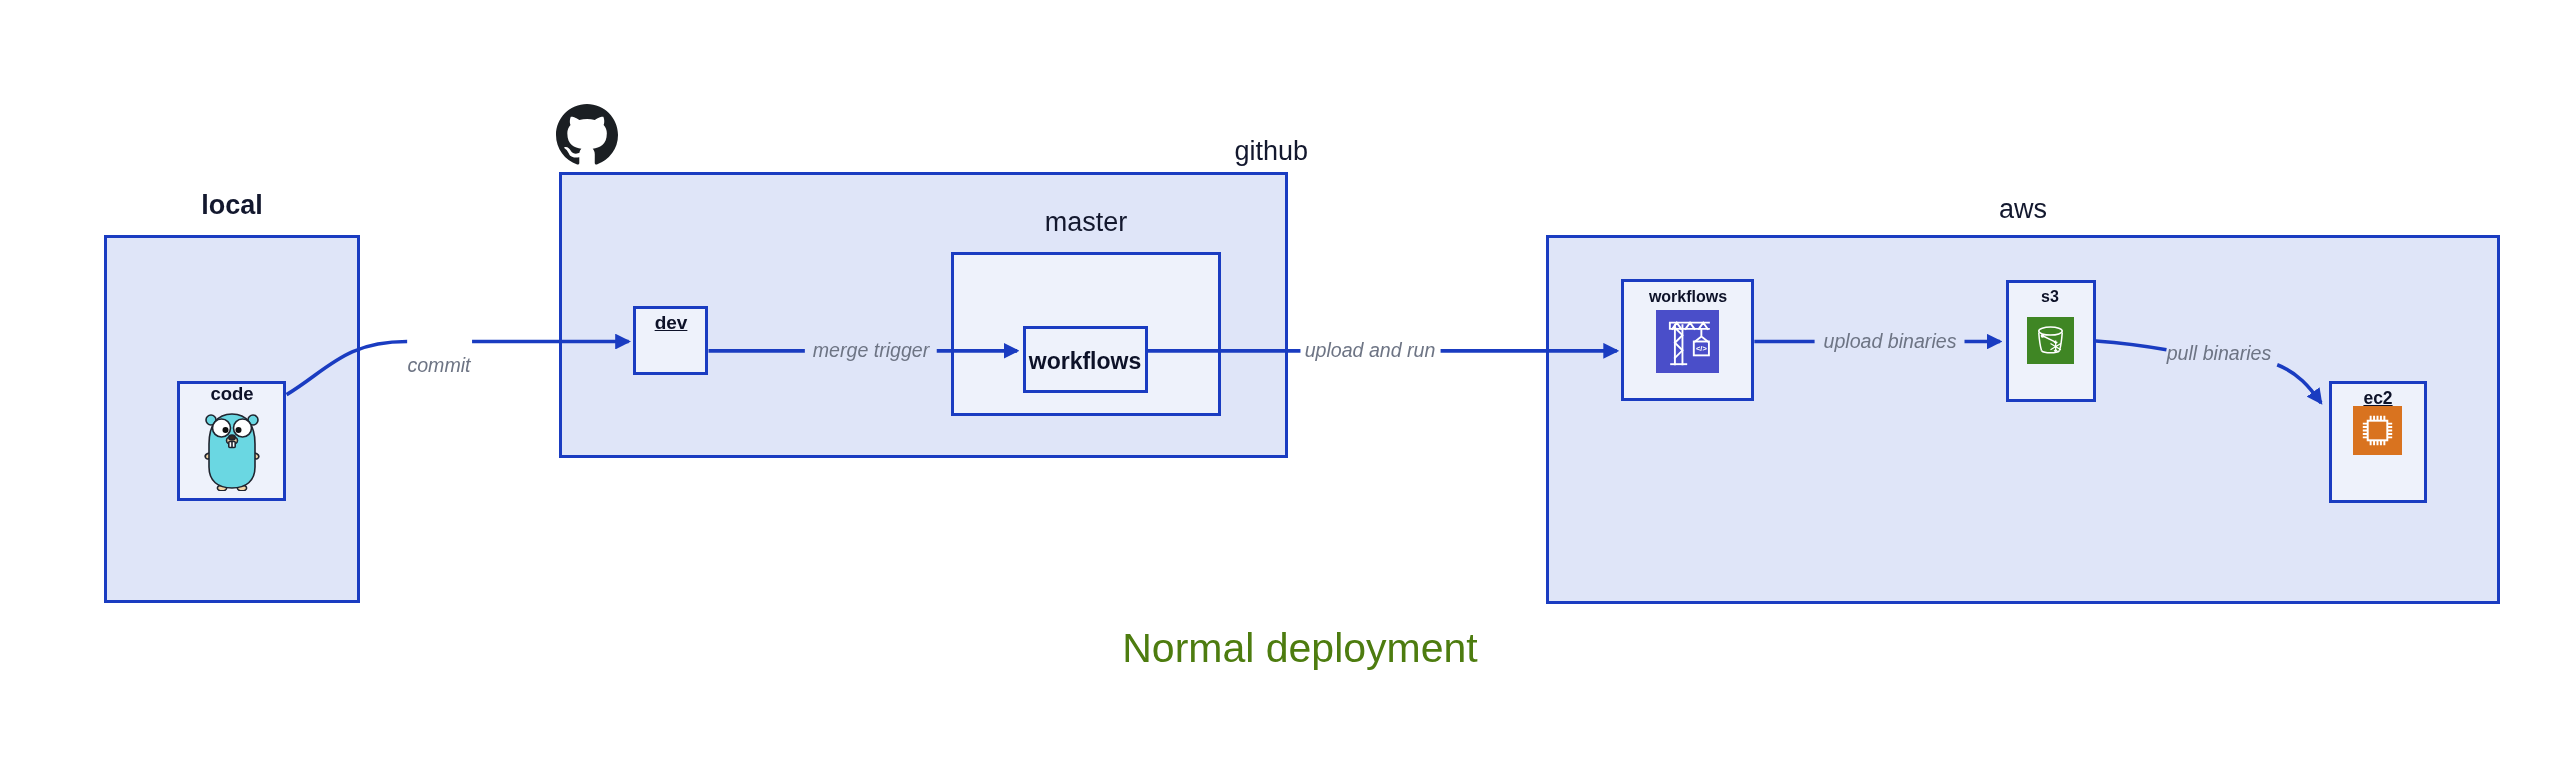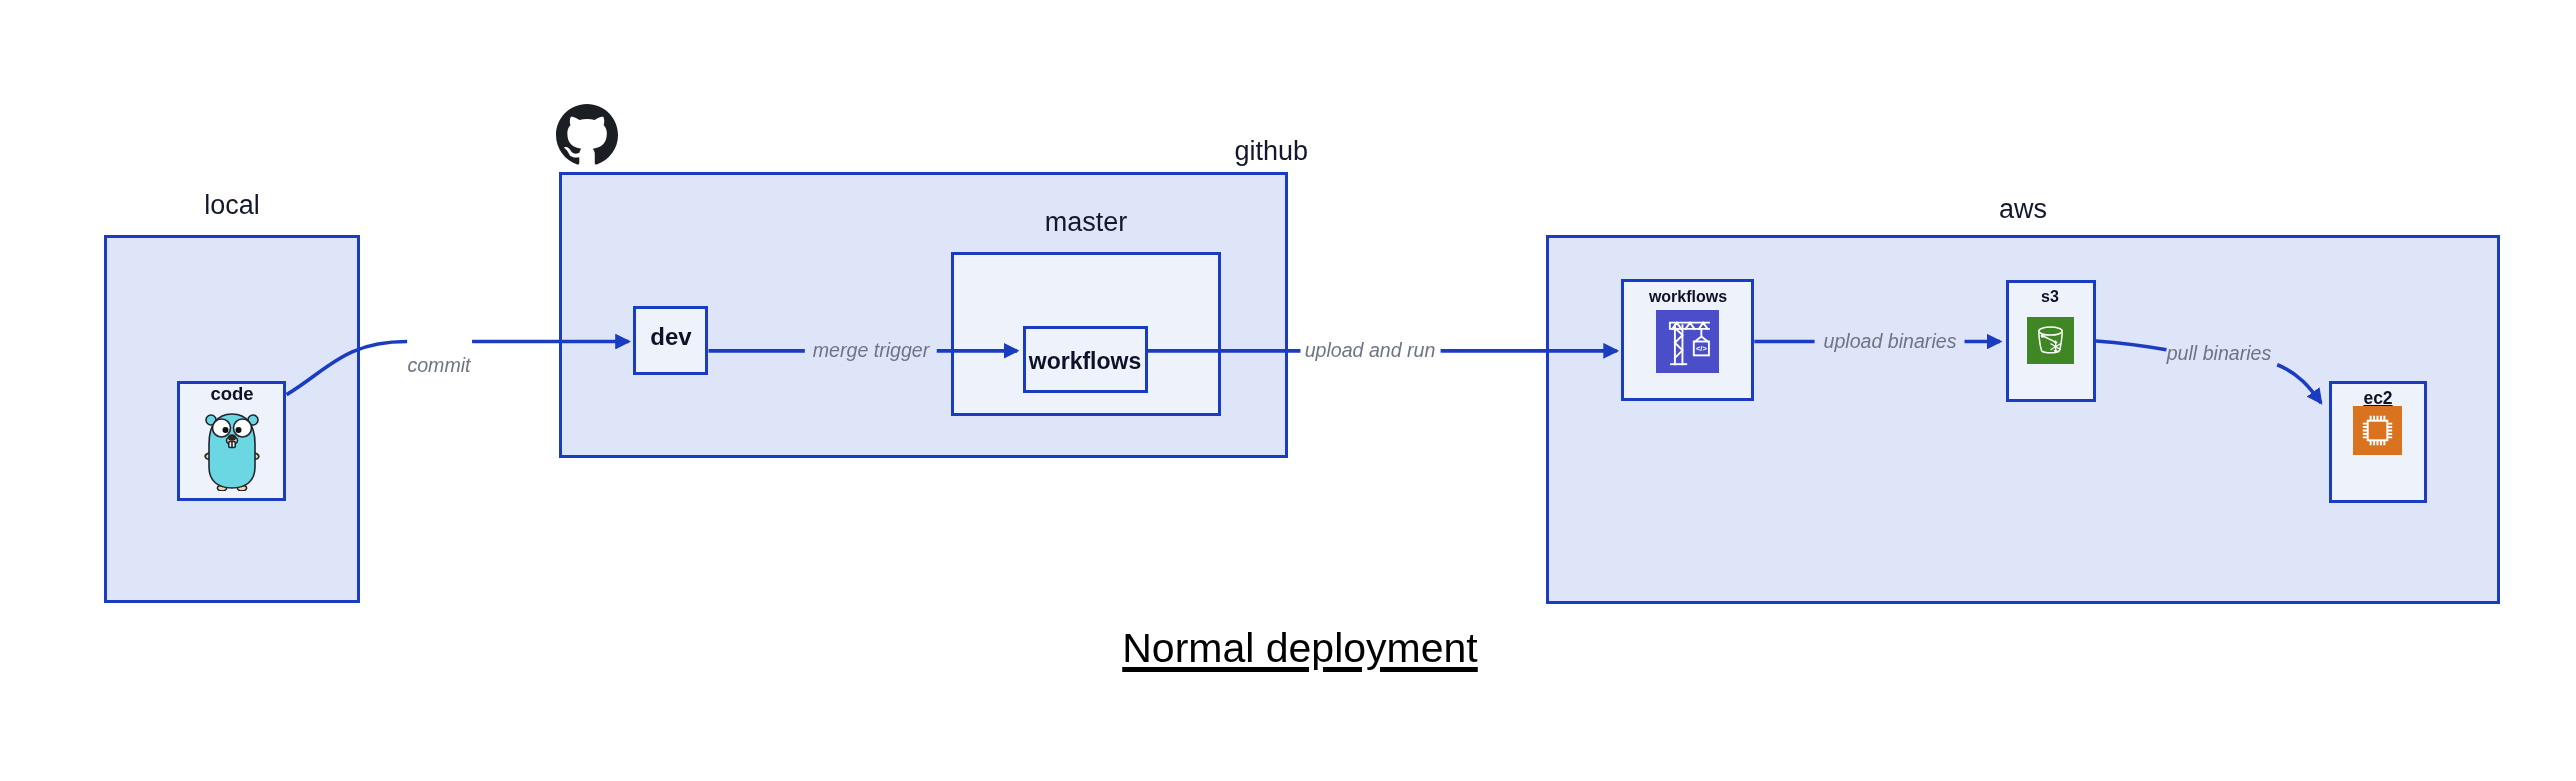--- a/index.html
+++ b/index.html
@@ -25,22 +25,22 @@
     position:absolute;font-weight:bold;color:#0d1228;line-height:1;
     transform:translateX(-50%);white-space:nowrap;z-index:4;
   }
   .elabel{
     position:absolute;font-style:italic;font-size:19.6px;line-height:1;color:#6d7484;
     transform:translate(-50%,-50%);white-space:nowrap;z-index:4;
   }
   .icon{position:absolute;z-index:4;}
   .title{
     position:absolute;left:1300px;top:628px;transform:translateX(-50%);
-    font-size:41px;line-height:1;color:#000000;white-space:nowrap;z-index:4;
-    text-decoration:underline;text-decoration-thickness:4.6px;text-underline-offset:5.2px;
+    font-size:41px;line-height:1;color:#4d7c0f;white-space:nowrap;z-index:4;
+    text-decoration-thickness:4.6px;text-underline-offset:5.2px;
   }
 </style>
 </head>
 <body>
 
 <div class="canvas">
 
   <div class="gbox" style="left:104px;top:235px;width:256px;height:368px;"></div>
   <div class="gbox" style="left:559px;top:172px;width:729px;height:286px;"></div>
   <div class="nbox" style="left:951px;top:252px;width:270px;height:164px;background:#eef2fb;border-width:3.6px;"></div>
@@ -66,27 +66,27 @@
       <path d="M1818 681 L1974 681" marker-end="url(#arr)"></path>
       <path d="M2227 681 L2524 681"></path>
       <path d="M2796 681 L3138 681" marker-end="url(#arr)"></path>
       <path d="M3405 663 L3522 663"></path>
       <path d="M3813 663 L3882 663" marker-end="url(#arr)"></path>
       <path d="M4068 662 C4120 666 4165 672 4205 679"></path>
       <path d="M4420 708 C4460 724 4482 750 4505 782" marker-end="url(#arr)"></path>
     </g>
   </svg>
 
-  <div class="glabel" style="left:232px;top:192px;">local</div>
+  <div class="glabel" style="left:232px;top:192px;font-weight:bold;">local</div>
   <div class="glabel right-anchored" style="left:1288px;top:138px;margin-left:20px;">github</div>
   <div class="glabel" style="left:1086px;top:209px;">master</div>
   <div class="glabel" style="left:2023px;top:196px;">aws</div>
 
   <div class="nlabel" style="left:232px;top:385px;font-size:18.5px;">code</div>
-  <div class="nlabel" style="left:671px;top:325px;font-size:24px;">dev</div>
+  <div class="nlabel" style="left:671px;top:313px;font-size:19px;text-decoration:underline;">dev</div>
   <div class="nlabel" style="left:1085px;top:350px;font-size:23px;text-align:center;">workflows</div>
   <div class="nlabel" style="left:1688px;top:289px;font-size:16px;">workflows</div>
   <div class="nlabel" style="left:2050px;top:289px;font-size:16px;">s3</div>
   <div class="nlabel" style="left:2378px;top:390px;font-size:17.5px;text-decoration:underline;">ec2</div>
 
   <div class="elabel" style="left:439px;top:342px;margin-top:24px;">commit</div>
   <div class="elabel" style="left:871px;top:351px;text-align:right;">merge trigger</div>
   <div class="elabel" style="left:1370px;top:351px;">upload and run</div>
   <div class="elabel" style="left:1890px;top:342px;">upload binaries</div>
   <div class="elabel" style="left:2219px;top:354px;">pull binaries</div>

